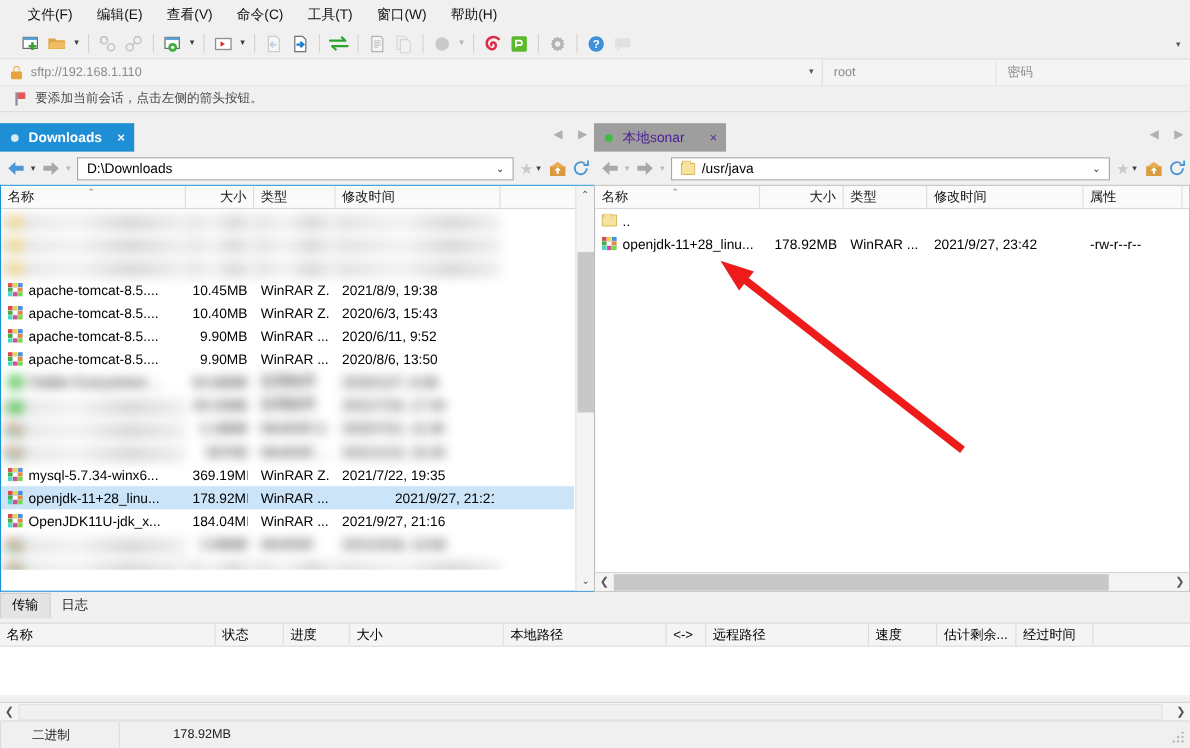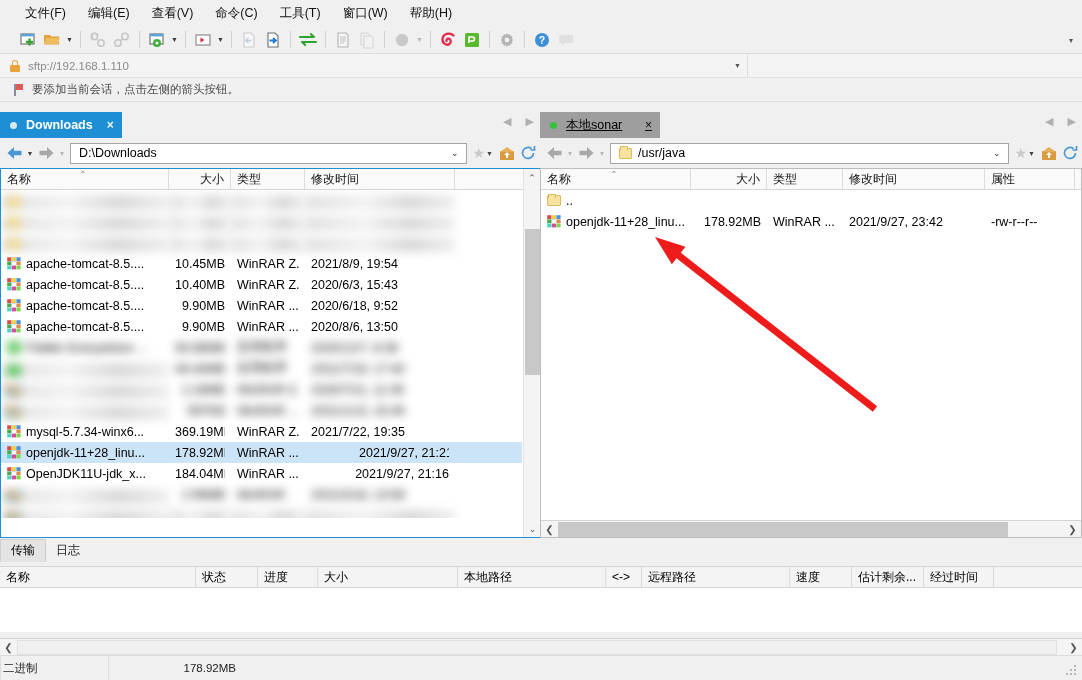--- a/index.html
+++ b/index.html
@@ -91,21 +91,21 @@
     height: 26px; position: relative; background: #f0f0f0;
     display:flex; align-items: flex-end;
   }
   .tabstrip.left  { width: 540px; border-bottom: 0; }
   .tabstrip.right { width: 542px; }
   .tab {
     height: 26px; display:flex; align-items:center; padding: 0 8px 0 10px;
     font-size: 12.5px; position: relative; min-width: 120px;
   }
   .tab.active { background: #1e8fd5; color: #fff; font-weight: bold; }
-  .tab.inactive { background: #9e9e9e; color: #000000; text-decoration: underline; }
+  .tab.inactive { background: #9e9e9e; color: #4c1d95; }
   .tab .dot { width: 7px; height: 7px; border-radius: 50%; margin-right: 9px; }
   .tab.active .dot { background: #d8e9f6; }
   .tab.inactive .dot { background: #35c23a; }
   .tab .label { flex: 1; white-space: nowrap; }
   .tab .close { margin-left: 14px; font-size: 12px; opacity: .92; }
   .tab-arrows {
     position: absolute; right: 6px; top: 3px; display:flex; gap:14px;
     color: #b0b0b0; font-size: 11px;
   }
 
@@ -206,21 +206,21 @@
 
   .qscroll { position:absolute; left:0; top:638px; width:1082px; height:17px; display:flex; align-items:center; background:#f4f4f4; border-top:1px solid #d4d4d4; }
 
   
   .statusbar {
     position:absolute; left:0; bottom:0; width:1082px; height:25px;
     display:flex; align-items:center; background:#f0f0f0;
     border-top:1px solid #dcdcdc; font-size:11.5px; color:#222;
   }
   .sb-main { flex:1; padding-left:10px; }
-  .sb-cell { border-left:1px solid #dcdcdc; height:25px; display:flex; align-items:center; padding:0 2px; }
+  .sb-cell { border-left:1px solid #dcdcdc; height:25px; display:flex; align-items:center; padding:0 28px; }
 
   .watermark {
     position:absolute; right: 12px; bottom: 14px;
     font-size: 20px; color: rgba(150,150,150,0.45);
     letter-spacing: 1px; pointer-events:none; white-space:nowrap;
     font-family:"Liberation Sans", sans-serif;
   }
   .wm-dots { position:absolute; right:4px; bottom:4px; width:14px; height:12px; }
 </style>
 </head>
@@ -383,20 +383,26 @@
 
   <div class="quickbar">
     <div class="qc-host">
       <span class="lock-icon">
         <span class="shackle"></span>
           <span class="body"></span>
       </span>
       <span class="qc-text">sftp://192.168.1.110</span>
       <span class="qc-caret">▼</span>
     </div>
+    <div class="qc-user">
+      <span>root</span>
+    </div>
+    <div class="qc-pass">
+      <span>密码</span>
+    </div>
   </div>
 
   <div class="hintbar">
     <span class="hint-flag">
         <span class="pole"></span>
         <span class="cloth"></span>
       </span>
     <span>要添加当前会话，点击左侧的箭头按钮。</span>
   </div>
 
@@ -577,21 +583,21 @@
               </svg>
               <span style="overflow: hidden;">apache-tomcat-8.5....</span>
             </div>
             <div class="cell num" style="width: 62px;">
               <span style="overflow: hidden;">10.45MB</span>
             </div>
             <div class="cell" style="width: 74px;">
               <span style="overflow: hidden;">WinRAR Z...</span>
             </div>
             <div class="cell" style="width: 150px;">
-              <span style="overflow: hidden;">2021/8/9, 19:54</span>
+              <span style="overflow: hidden;">2021/8/9, 19:38</span>
             </div>
           </div>
           <div class="row">
             <div class="cell name" style="width: 168px;">
               <svg width="14" height="13" viewBox="0 0 14 13" style="flex: 0 0 auto;">
                 <rect x="0.2" y="0.2" width="4.2" height="3.8" fill="#d94a4a"></rect>
                 <rect x="4.8" y="0.2" width="4.2" height="3.8" fill="#e8d24a"></rect>
                 <rect x="9.399999999999999" y="0.2" width="4.2" height="3.8" fill="#4a8fd9"></rect>
                 <rect x="0.2" y="4.4" width="4.2" height="3.8" fill="#4aab4a"></rect>
                 <rect x="4.8" y="4.4" width="4.2" height="3.8" fill="#6f4ad9"></rect>
@@ -629,21 +635,21 @@
               </svg>
               <span style="overflow: hidden;">apache-tomcat-8.5....</span>
             </div>
             <div class="cell num" style="width: 62px;">
               <span style="overflow: hidden;">9.90MB</span>
             </div>
             <div class="cell" style="width: 74px;">
               <span style="overflow: hidden;">WinRAR ...</span>
             </div>
             <div class="cell" style="width: 150px;">
-              <span style="overflow: hidden;">2020/6/18, 9:52</span>
+              <span style="overflow: hidden;">2020/6/11, 9:52</span>
             </div>
           </div>
           <div class="row">
             <div class="cell name" style="width: 168px;">
               <svg width="14" height="13" viewBox="0 0 14 13" style="flex: 0 0 auto;">
                 <rect x="0.2" y="0.2" width="4.2" height="3.8" fill="#d94a4a"></rect>
                 <rect x="4.8" y="0.2" width="4.2" height="3.8" fill="#e8d24a"></rect>
                 <rect x="9.399999999999999" y="0.2" width="4.2" height="3.8" fill="#4a8fd9"></rect>
                 <rect x="0.2" y="4.4" width="4.2" height="3.8" fill="#4aab4a"></rect>
                 <rect x="4.8" y="4.4" width="4.2" height="3.8" fill="#6f4ad9"></rect>
@@ -820,21 +826,21 @@
                 <rect x="4.8" y="4.4" width="4.2" height="3.8" fill="#ffffff"></rect>
               </svg>
               <span style="overflow: hidden;">OpenJDK11U-jdk_x...</span>
             </div>
             <div class="cell num" style="width: 62px;">
               <span style="overflow: hidden;">184.04MB</span>
             </div>
             <div class="cell" style="width: 74px;">
               <span style="overflow: hidden;">WinRAR ...</span>
             </div>
-            <div class="cell" style="width: 150px; justify-content: flex-end;">
+            <div class="cell" style="width: 150px;">
               <span style="overflow: hidden;">2021/9/27, 21:16</span>
             </div>
           </div>
           <div class="row blurwrap">
             <div class="cell name blur" style="width: 168px; background: linear-gradient(90deg, rgb(224, 224, 224) 0%, rgb(242, 242, 242) 40%, rgb(216, 216, 216) 70%, rgb(239, 239, 239) 100%); height: 15px; margin-top: 3px;">
               <svg width="14" height="13" viewBox="0 0 14 13" style="flex: 0 0 auto;">
                 <rect x="0.2" y="0.2" width="4.2" height="3.8" fill="#d94a4a"></rect>
                 <rect x="4.8" y="0.2" width="4.2" height="3.8" fill="#e8d24a"></rect>
                 <rect x="9.399999999999999" y="0.2" width="4.2" height="3.8" fill="#4a8fd9"></rect>
                 <rect x="0.2" y="4.4" width="4.2" height="3.8" fill="#4aab4a"></rect>

